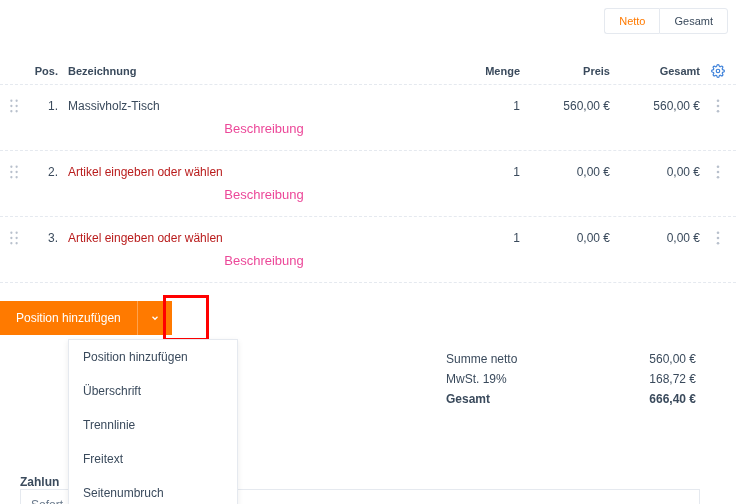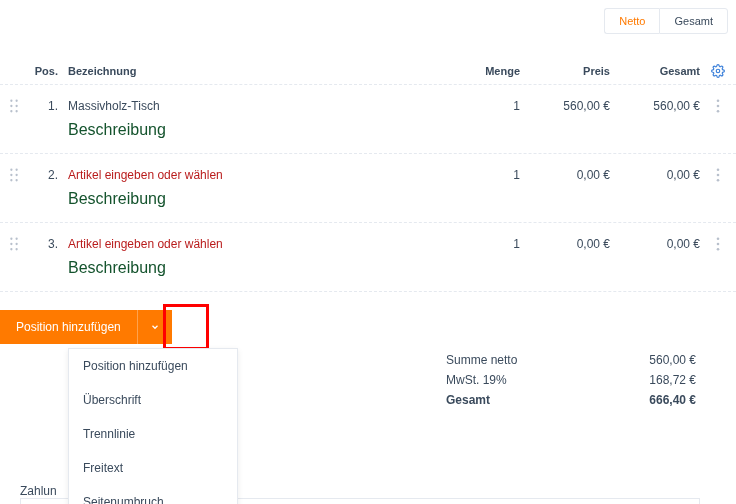--- a/index.html
+++ b/index.html
@@ -18,41 +18,41 @@
 .col-name { flex: 1; }
 .col-qty { width: 60px; text-align: right; }
 .col-price { width: 90px; text-align: right; }
 .col-total { width: 90px; text-align: right; }
 .col-action { width: 36px; display: flex; justify-content: center; align-items: center; }
 
 .gear { color: #3a7fd9; cursor: pointer; }
 
 .item-row { display: flex; align-items: center; padding: 14px 0 4px 0; font-size: 12px; }
 .desc-row { display: flex; padding: 4px 0 14px 0; border-bottom: 1px dashed #e5e9ef; }
-.desc-text { color: #14532d; font-size: 16px; }
+.desc-text { color: #ec4899; font-size: 13px; text-align: center; }
 .placeholder { color: #b91c1c; }
 .item-value { color: #3a4a5c; }
 
 .drag-handle { color: #b8c0cc; cursor: grab; display: flex; justify-content: center; }
 .more-dots { color: #b8c0cc; cursor: pointer; }
 
 .action-area { position: relative; margin-top: 18px; display: flex; }
 .add-btn { background: #ff7a00; color: #fff; padding: 10px 16px; border: none; font-size: 12px; cursor: pointer; }
 .add-btn-dd { background: #ff7a00; color: #fff; padding: 10px 12px; border: none; border-left: 1px solid rgba(255,255,255,0.3); cursor: pointer; position: relative; }
 .highlight { position: absolute; border: 3px solid #ff0000; width: 46px; height: 46px; left: 163px; top: -6px; }
 
 .dropdown { position: absolute; top: 38px; left: 68px; width: 170px; background: #fff; border: 1px solid #e5e9ef; box-shadow: 0 2px 6px rgba(0,0,0,0.08); z-index: 10; }
 .dropdown-item { padding: 10px 14px; font-size: 12px; color: #3a4a5c; cursor: pointer; }
 
-.totals { position: absolute; right: 40px; top: 40px; width: 250px; font-size: 12px; }
+.totals { position: absolute; right: 40px; top: 48px; width: 250px; font-size: 12px; }
 .totals-row { display: flex; justify-content: space-between; padding: 3px 0; }
 .totals-bold { font-weight: 600; }
 
 .payment { margin-top: 140px; padding-left: 20px; }
-.payment-label { font-weight: 400; font-size: 12px; }
+.payment-label { font-weight: 700; font-size: 12px; }
 .payment-select { width: 680px; padding: 8px 10px; border: 1px solid #e5e9ef; color: #6a7a8c; font-size: 12px; background: #fff; }
 
 svg { display: block; }
 </style>
 </head>
 <body>
 
 <div class="container">
   <div class="tabs">
     <div class="tab tab-left tab-active">Netto</div>

